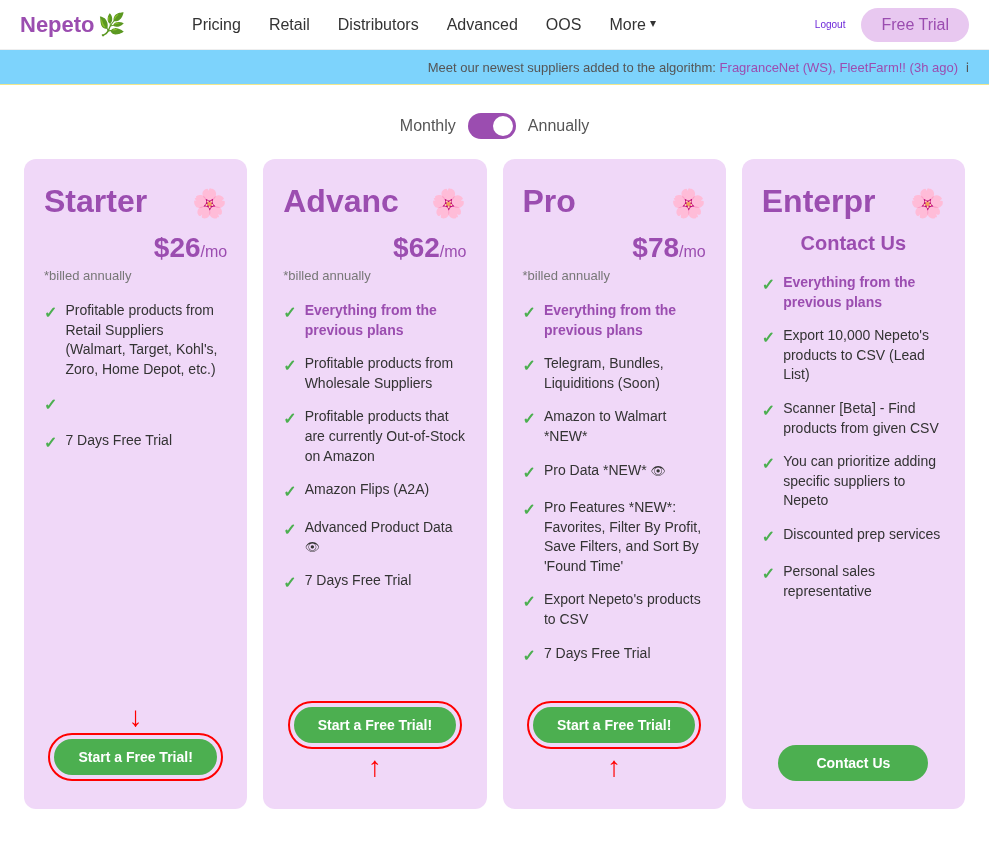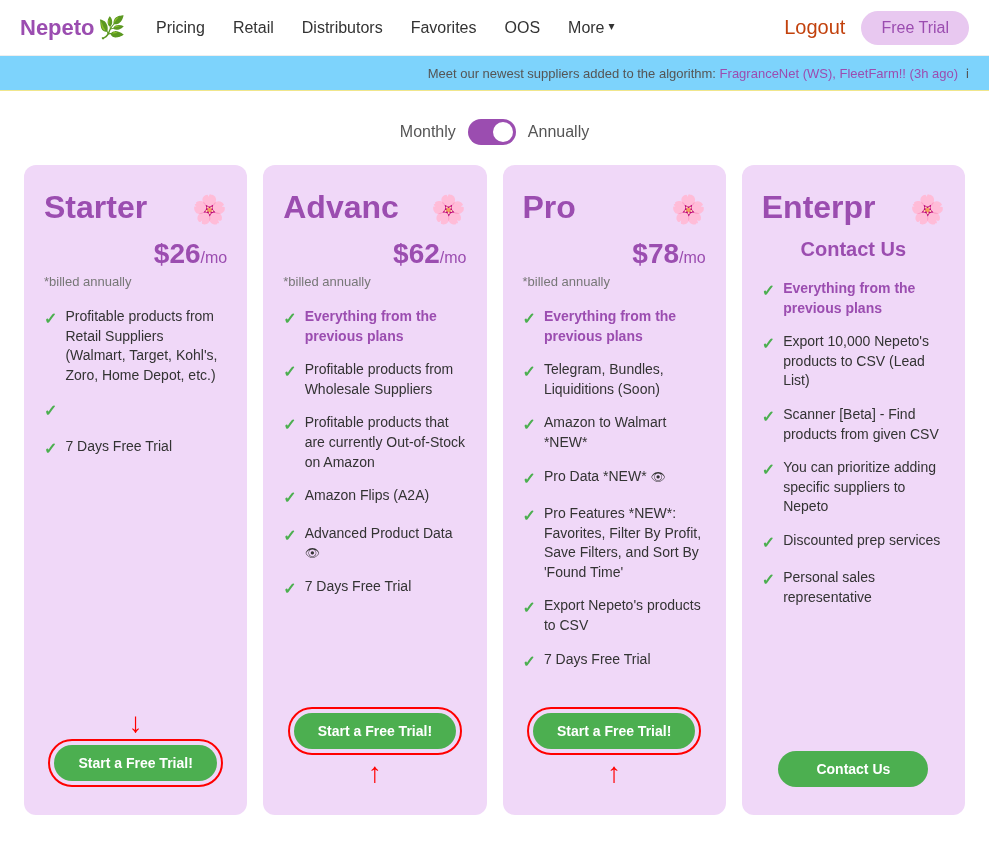--- a/index.html
+++ b/index.html
@@ -3,24 +3,25 @@
   <meta charset="utf-8">
   <style>
     * { box-sizing: border-box; margin: 0; padding: 0; }
     body { font-family: Arial, sans-serif; background: #fff; min-height: 863px; }
 
     
     nav {
       display: flex;
       align-items: center;
       padding: 0 20px;
-      height: 56px;
+      height: 50px;
       background: #fff;
       border-bottom: 1px solid #eee;
       position: relative;
+      gap: 36px;
     }
     .nav-logo {
       display: flex;
       align-items: center;
       font-size: 22px;
       font-weight: bold;
       color: #9b4db0;
       margin-right: 30px;
       text-decoration: none;
     }
@@ -45,22 +46,22 @@
       cursor: pointer;
     }
     .nav-right {
       display: flex;
       align-items: center;
       gap: 16px;
     }
     .btn-logout {
       background: none;
       border: none;
-      color: #c2410c;
-      font-size: 20px;
+      color: #6d28d9;
+      font-size: 10px;
       cursor: pointer;
     }
     .btn-free-trial {
       background: #e8c8f0;
       border: none;
       border-radius: 20px;
       padding: 8px 20px;
       font-size: 16px;
       color: #9b4db0;
       cursor: pointer;
@@ -253,21 +254,21 @@
 
 <nav>
   <a class="nav-logo">
     <span>Nepeto</span>
     <span style="margin-left:4px;">🌿</span>
   </a>
   <div class="nav-links">
     <a class="nav-link">Pricing</a>
     <a class="nav-link">Retail</a>
     <a class="nav-link">Distributors</a>
-    <a class="nav-link">Favorites</a>
+    <a class="nav-link">Advanced</a>
     <a class="nav-link">OOS</a>
     <span class="nav-more">
       <span>More</span>
       <span class="chevron">▾</span>
     </span>
   </div>
   <div class="nav-right">
     <button class="btn-logout">Logout</button>
     <button class="btn-free-trial">Free Trial</button>
   </div>

